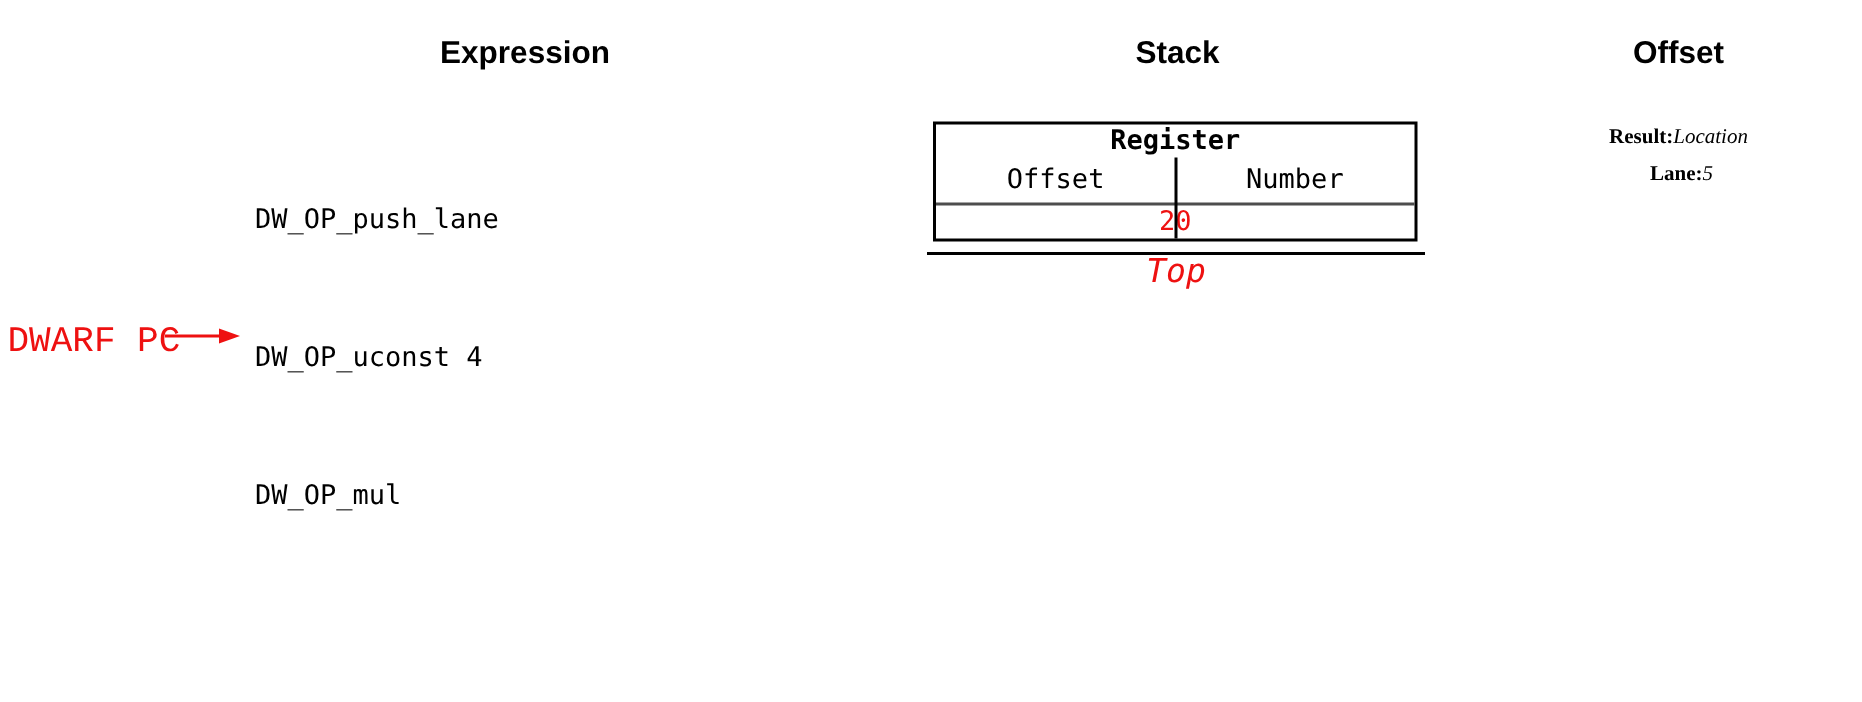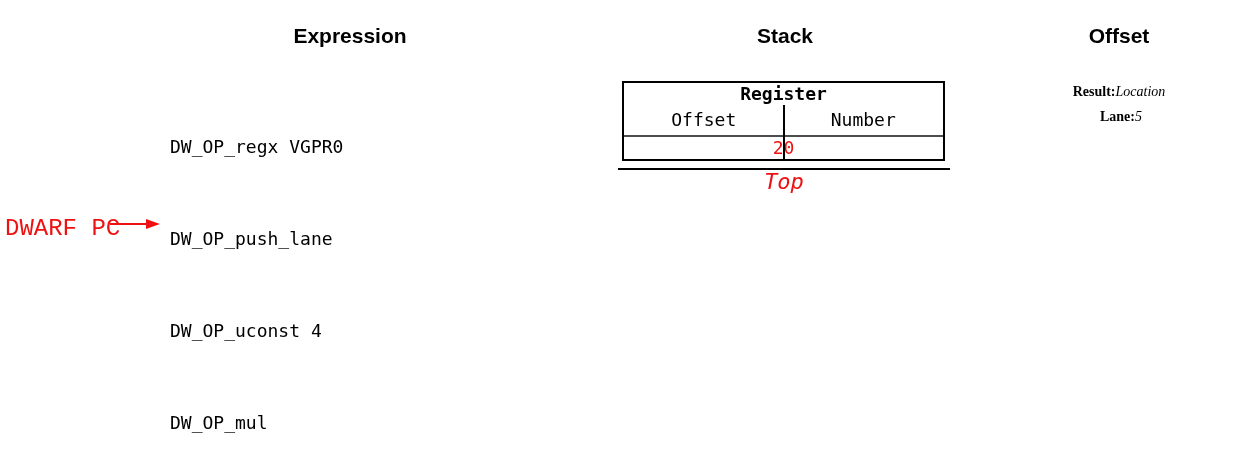--- a/index.html
+++ b/index.html
@@ -156,21 +156,20 @@
 </head>
 <body>
 
 <div class="canvas">
 
   <div class="col-title" id="t-expr">Expression</div>
   <div class="col-title" id="t-stack">Stack</div>
   <div class="col-title" id="t-ctx">Offset</div>
 
   <div class="expr-list">
-    <div>DW_OP_regx VGPR0</div>
     <div>DW_OP_push_lane</div>
     <div>DW_OP_uconst 4</div>
     <div>DW_OP_mul</div>
     
     
     
     
     
     
     

